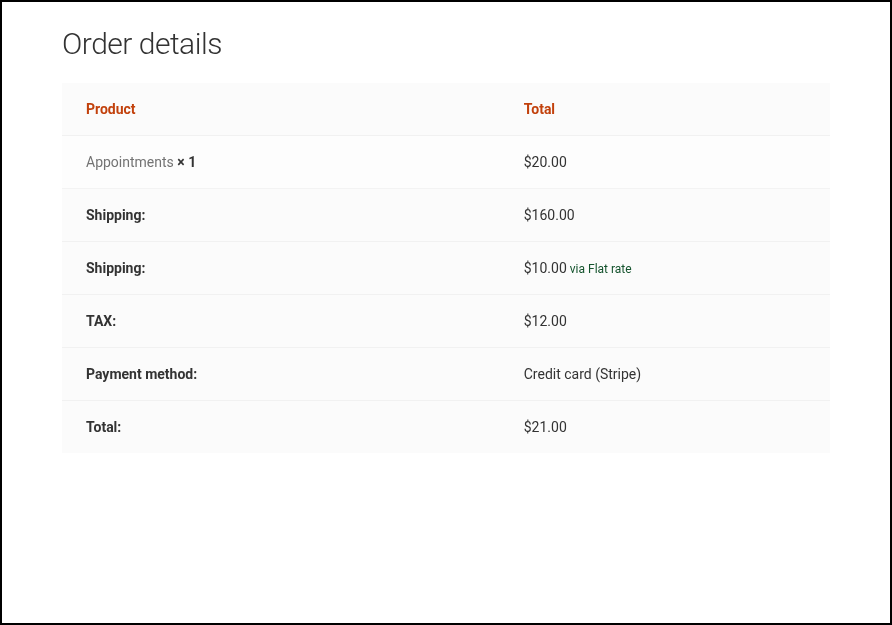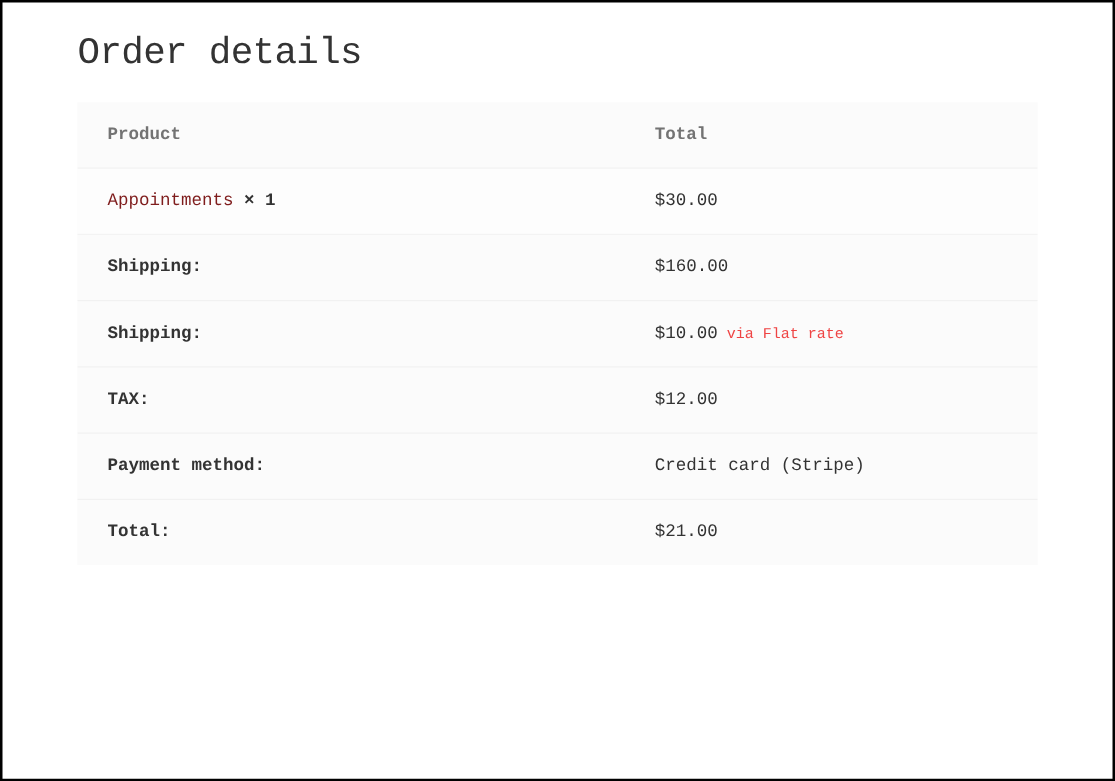--- a/index.html
+++ b/index.html
@@ -1,19 +1,18 @@
 <!DOCTYPE html>
 <html><head>
   <meta charset="utf-8">
   <style>
     * {
       margin: 0;
       padding: 0;
       box-sizing: border-box;
-      font-family: Liberation Mono, monospace;
     }
     body {
       font-family: -apple-system, BlinkMacSystemFont, "Segoe UI", Roboto, Helvetica, Arial, sans-serif;
       background: #ffffff;
       width: 892px;
       height: 625px;
       border: 2px solid #000;
       overflow: hidden;
     }
     .container {
@@ -29,55 +28,55 @@
     .order-table {
       width: 100%;
       border-collapse: collapse;
       background: #fbfbfb;
     }
     .order-table th {
       background: #fbfbfb;
       text-align: left;
       font-weight: 700;
       font-size: 14px;
-      color: #737373;
+      color: #c2410c;
       padding: 18px 24px;
     }
     .order-table td {
       padding: 18px 24px;
       font-size: 14px;
       color: #333333;
       vertical-align: middle;
     }
     .product-row {
       background: #fdfdfd;
       border-top: 1px solid rgba(0,0,0,0.04);
     }
     .summary-row {
       background: #fbfbfb;
       border-top: 1px solid rgba(0,0,0,0.04);
     }
     .product-link {
-      color: #7f1d1d;
+      color: #737373;
       text-decoration: none;
     }
     .qty {
       color: #333333;
       font-weight: 700;
     }
     .label-cell {
       font-weight: 700;
       color: #333333;
     }
     .value-cell {
       color: #333333;
     }
     .via-text {
       font-size: 12px;
-      color: #ef4444;
+      color: #14532d;
     }
     .muted-value {
       color: #6d6d6d;
     }
     .col-product {
       width: 57%;
     }
     .col-total {
       width: 43%;
     }
@@ -93,21 +92,21 @@
       <tr>
         <th class="col-product">Product</th>
         <th class="col-total">Total</th>
       </tr>
     </thead>
     <tbody>
       <tr class="product-row">
         <td>
           <a href="#" class="product-link">Appointments</a><span class="qty"><span> × </span><span>1</span></span>
         </td>
-        <td class="value-cell">$30.00</td>
+        <td class="value-cell">$20.00</td>
       </tr>
 
       <tr class="summary-row">
         <td class="label-cell">Shipping:</td>
         <td class="value-cell">$160.00</td>
       </tr>
       <tr class="summary-row">
         <td class="label-cell">Shipping:</td>
         <td class="value-cell">
           <span>$10.00</span><span class="via-text"> via Flat rate</span>

